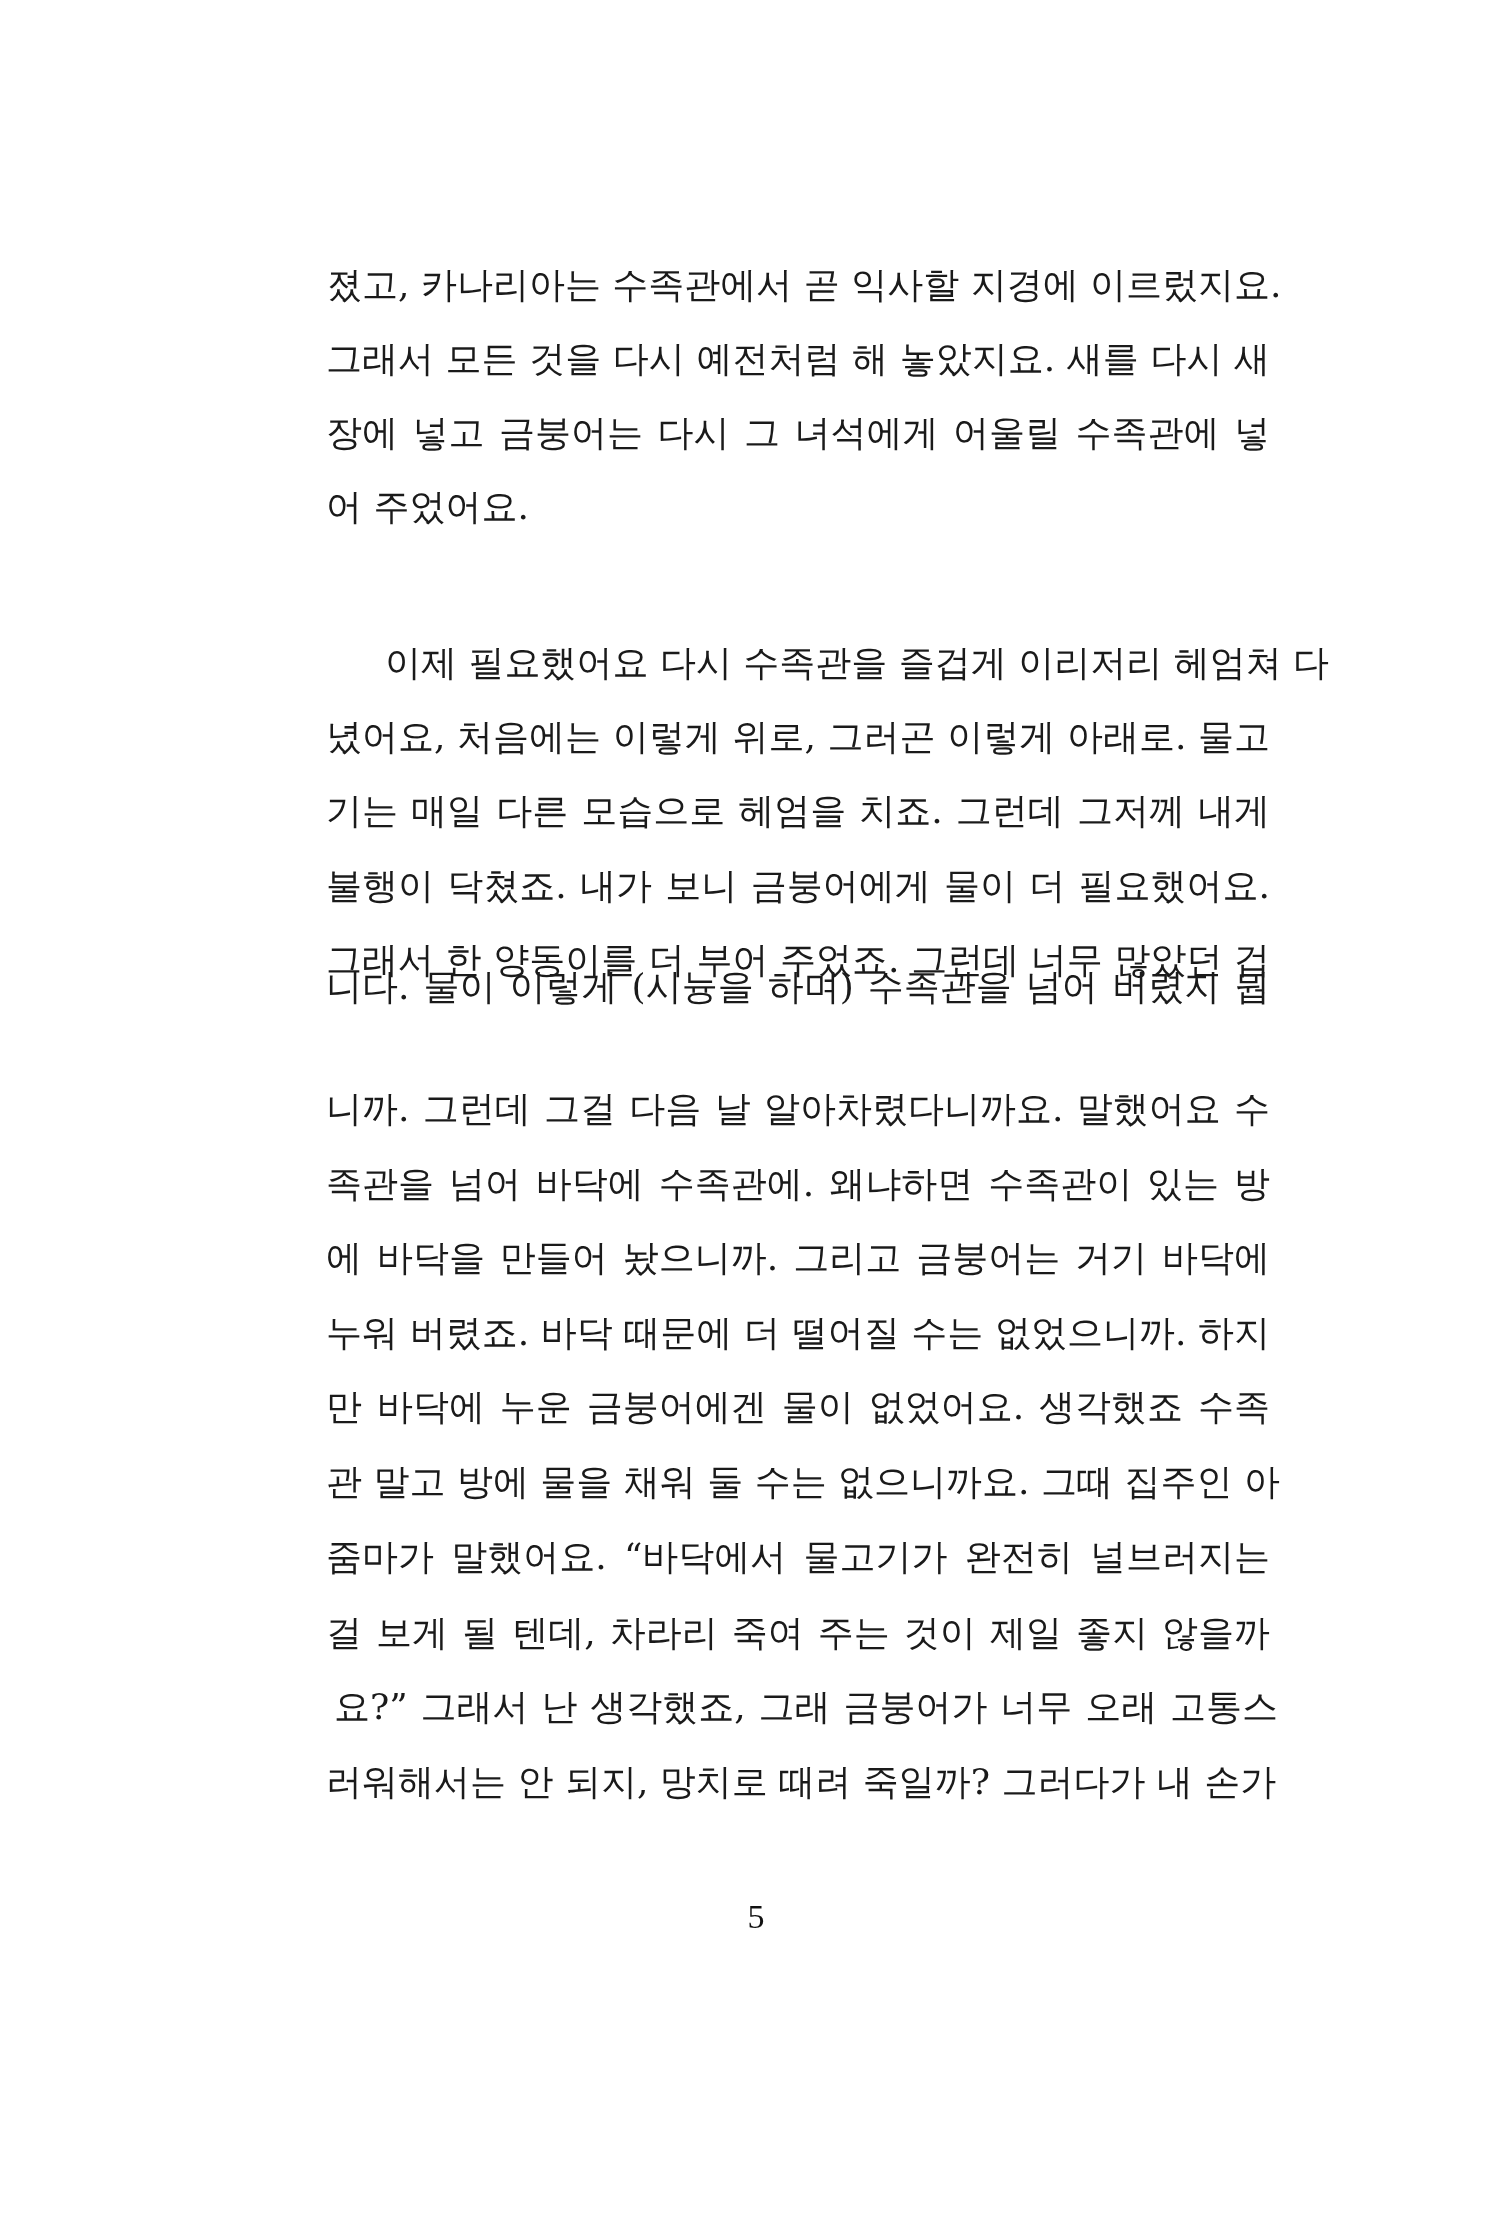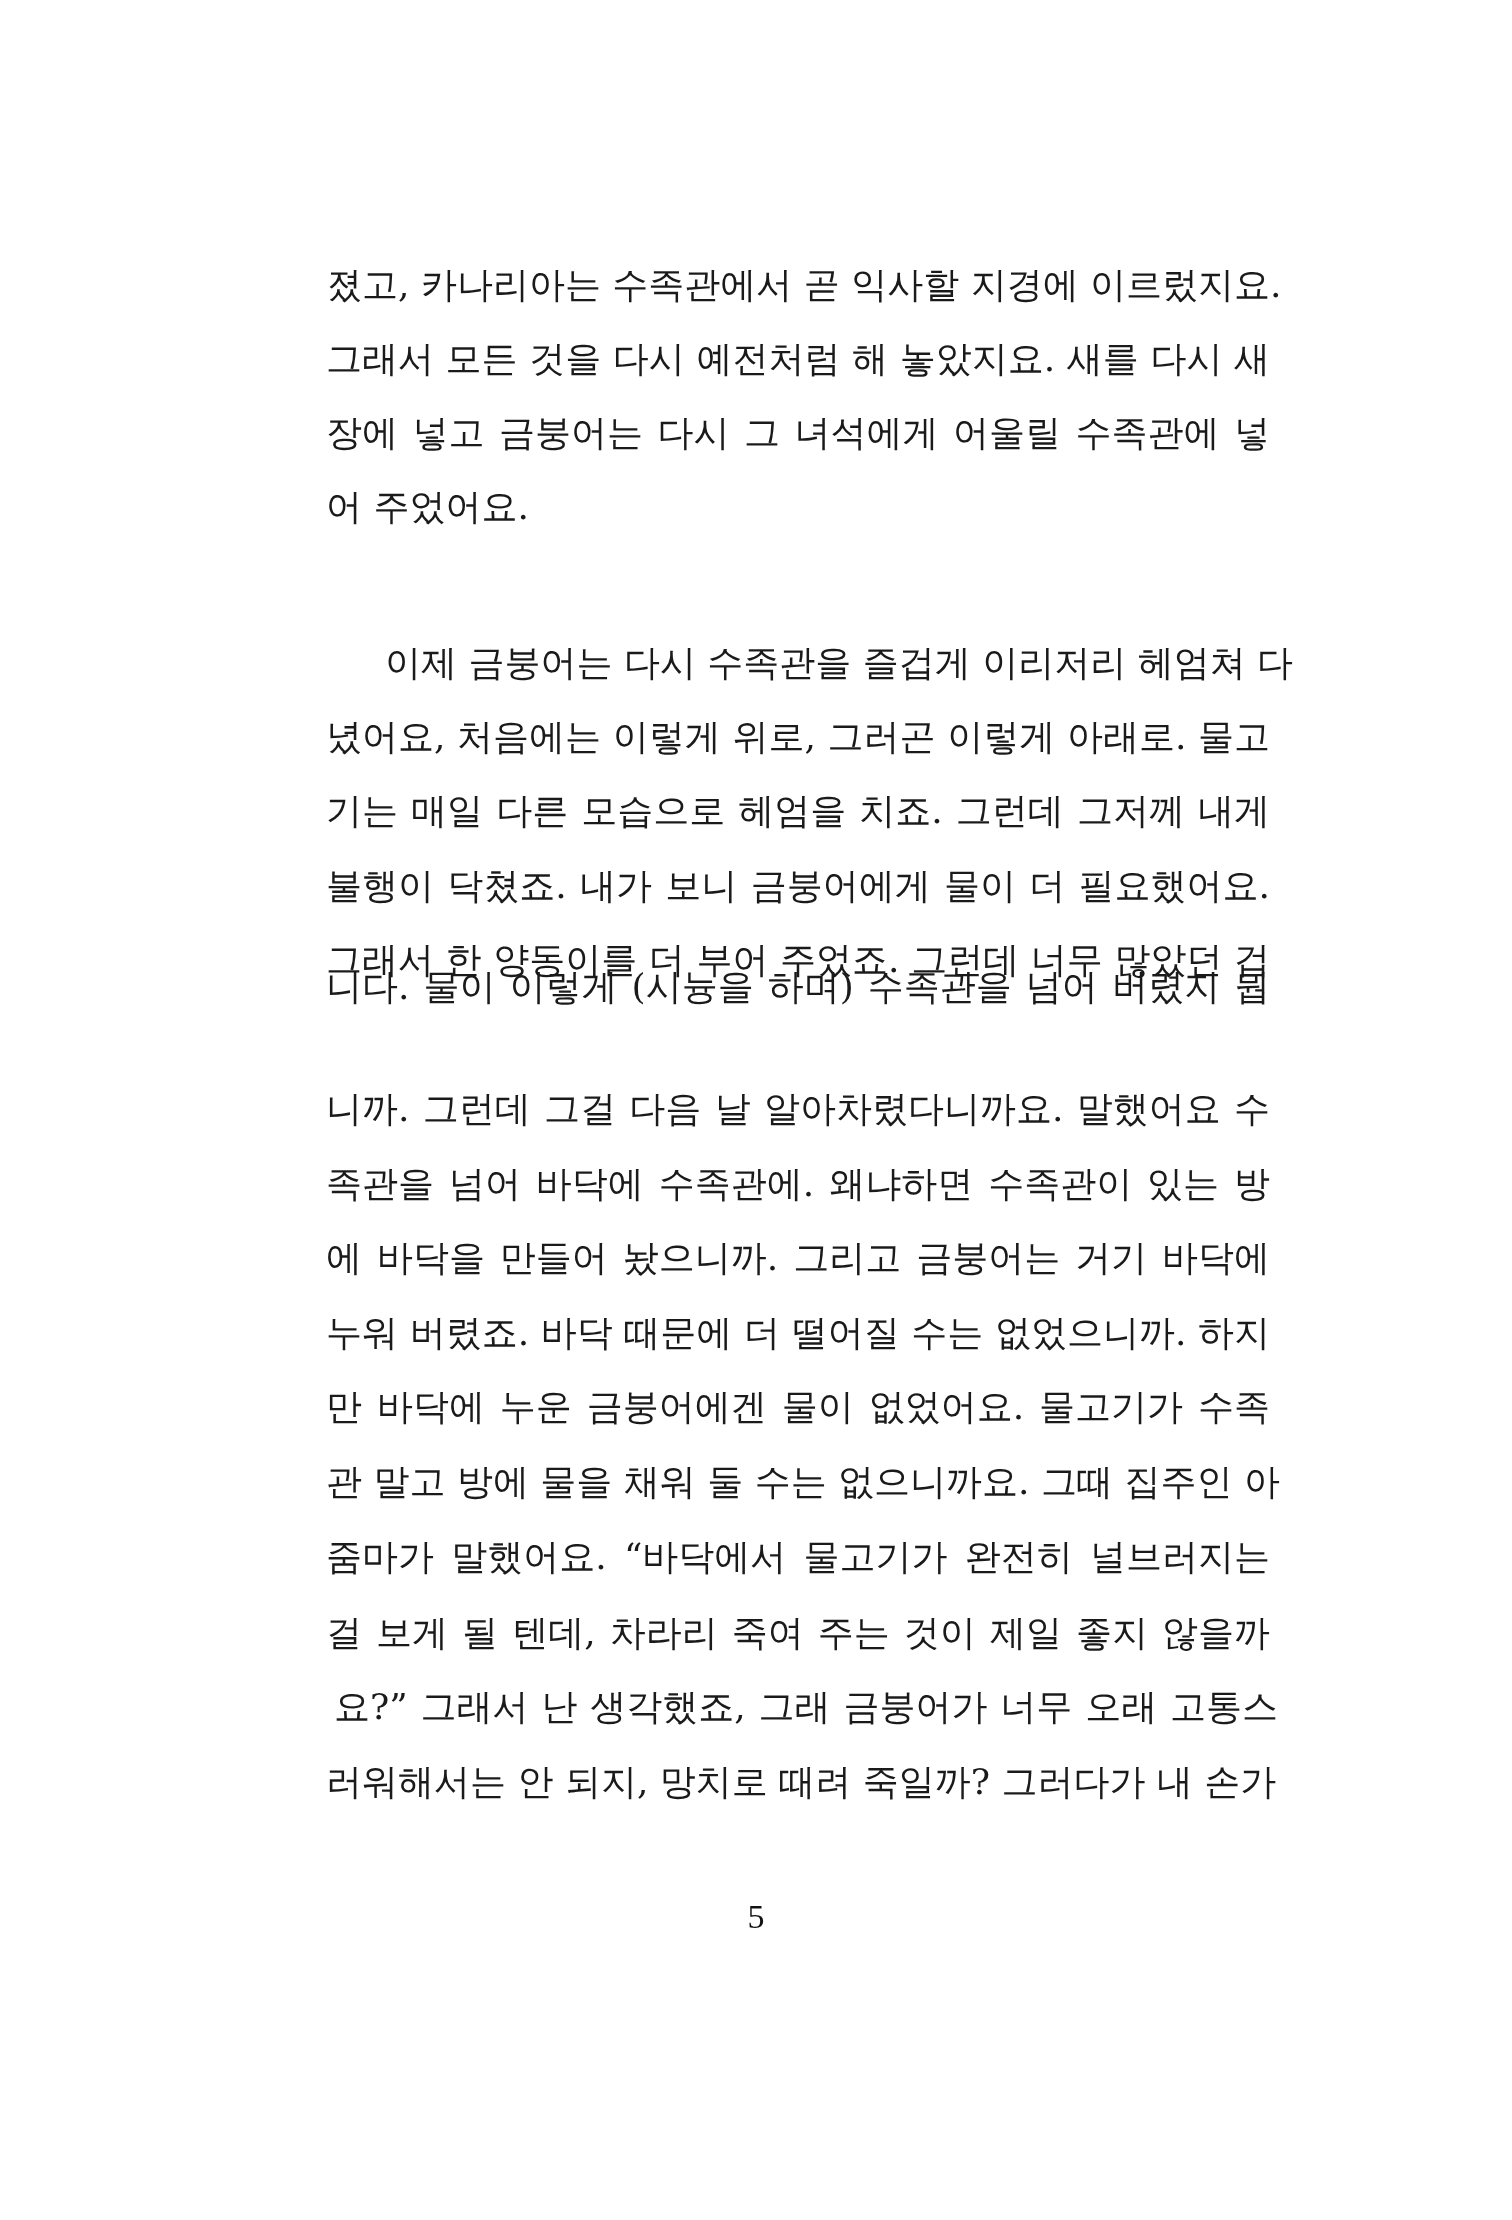--- a/index.html
+++ b/index.html
@@ -61,31 +61,31 @@
 <body>
 
 <div class="page">
   <div class="text-block" style="top:0;">
 
     <div class="line" style="top:248px;">졌고, 카나리아는 수족관에서 곧 익사할 지경에 이르렀지요.</div>
     <div class="line" style="top:322px;">그래서 모든 것을 다시 예전처럼 해 놓았지요. 새를 다시 새</div>
     <div class="line" style="top:396px;">장에 넣고 금붕어는 다시 그 녀석에게 어울릴 수족관에 넣</div>
     <div class="line last" style="top:470px;">어 주었어요.</div>
 
-    <div class="line indent" style="top:626px;">이제 금붕어는 다시 수족관을 즐겁게 이리저리 헤엄쳐 다</div>
+    <div class="line indent" style="top:626px;">이제 필요했어요 다시 수족관을 즐겁게 이리저리 헤엄쳐 다</div>
     <div class="line" style="top:700px;">녔어요, 처음에는 이렇게 위로, 그러곤 이렇게 아래로. 물고</div>
     <div class="line" style="top:774px;">기는 매일 다른 모습으로 헤엄을 치죠. 그런데 그저께 내게</div>
     <div class="line" style="top:849px;">불행이 닥쳤죠. 내가 보니 금붕어에게 물이 더 필요했어요.</div>
     <div class="line" style="top:923px;">그래서 한 양동이를 더 부어 주었죠. 그런데 너무 많았던 겁</div>
     <div class="line" style="top:950px;">니다. 물이 이렇게 (시늉을 하며) 수족관을 넘어 버렸지 뭡</div>
     <div class="line" style="top:1072px;">니까. 그런데 그걸 다음 날 알아차렸다니까요. 말했어요 수</div>
     <div class="line" style="top:1147px;">족관을 넘어 바닥에 수족관에. 왜냐하면 수족관이 있는 방</div>
     <div class="line" style="top:1221px;">에 바닥을 만들어 놨으니까. 그리고 금붕어는 거기 바닥에</div>
     <div class="line" style="top:1296px;">누워 버렸죠. 바닥 때문에 더 떨어질 수는 없었으니까. 하지</div>
-    <div class="line" style="top:1370px;">만 바닥에 누운 금붕어에겐 물이 없었어요. 물고기가 수족</div>
+    <div class="line" style="top:1370px;">만 바닥에 누운 금붕어에겐 물이 없었어요. 생각했죠 수족</div>
     <div class="line" style="top:1445px;">관 말고 방에 물을 채워 둘 수는 없으니까요. 그때 집주인 아</div>
     <div class="line" style="top:1520px;">줌마가 말했어요. “바닥에서 물고기가 완전히 널브러지는</div>
     <div class="line" style="top:1596px;">걸 보게 될 텐데, 차라리 죽여 주는 것이 제일 좋지 않을까</div>
     <div class="line" style="top:1670px;margin-left:8px;">요?” 그래서 난 생각했죠, 그래 금붕어가 너무 오래 고통스</div>
     <div class="line" style="top:1745px;">러워해서는 안 되지, 망치로 때려 죽일까? 그러다가 내 손가</div>
   </div>
 
   <div class="page-number">5</div>
 </div>
 

